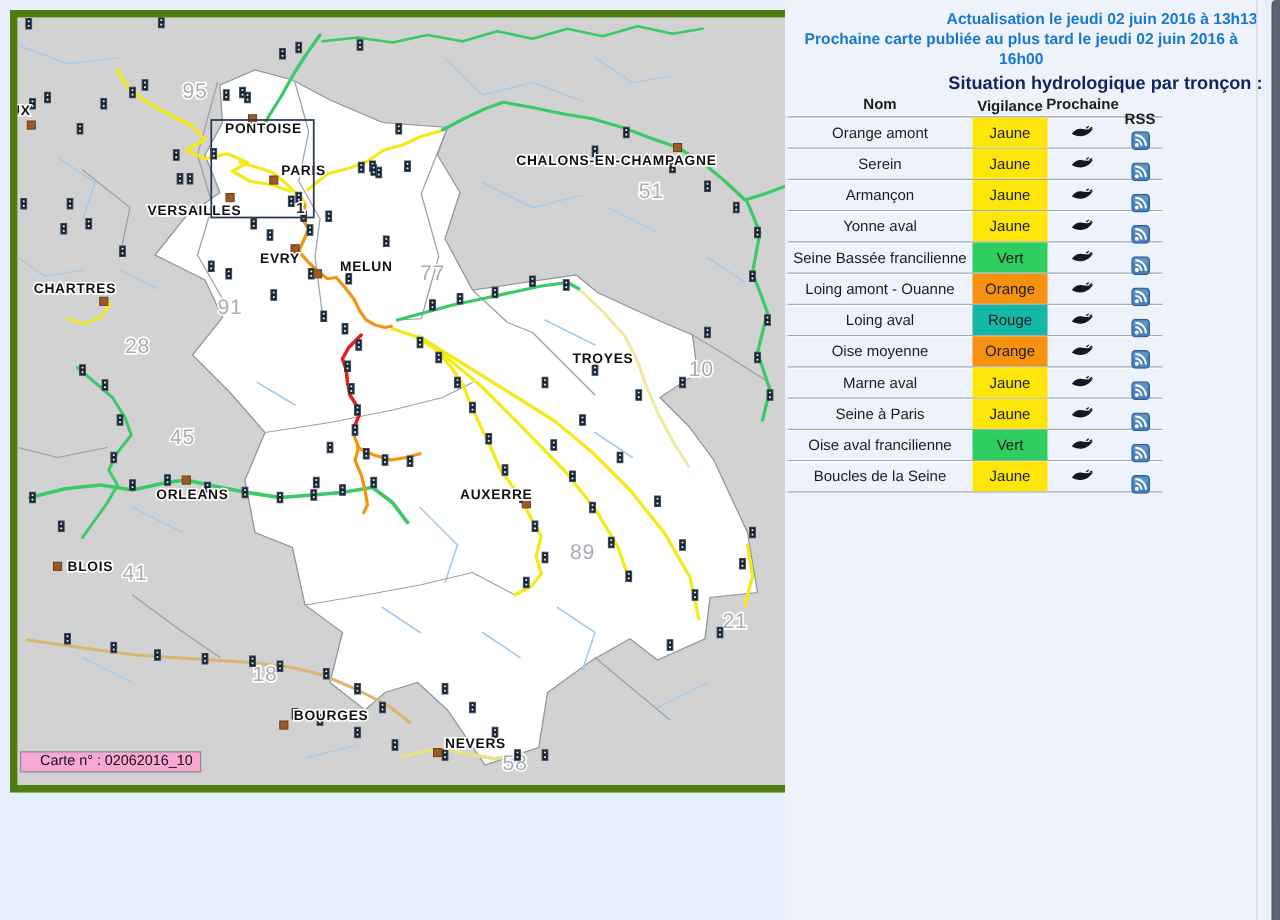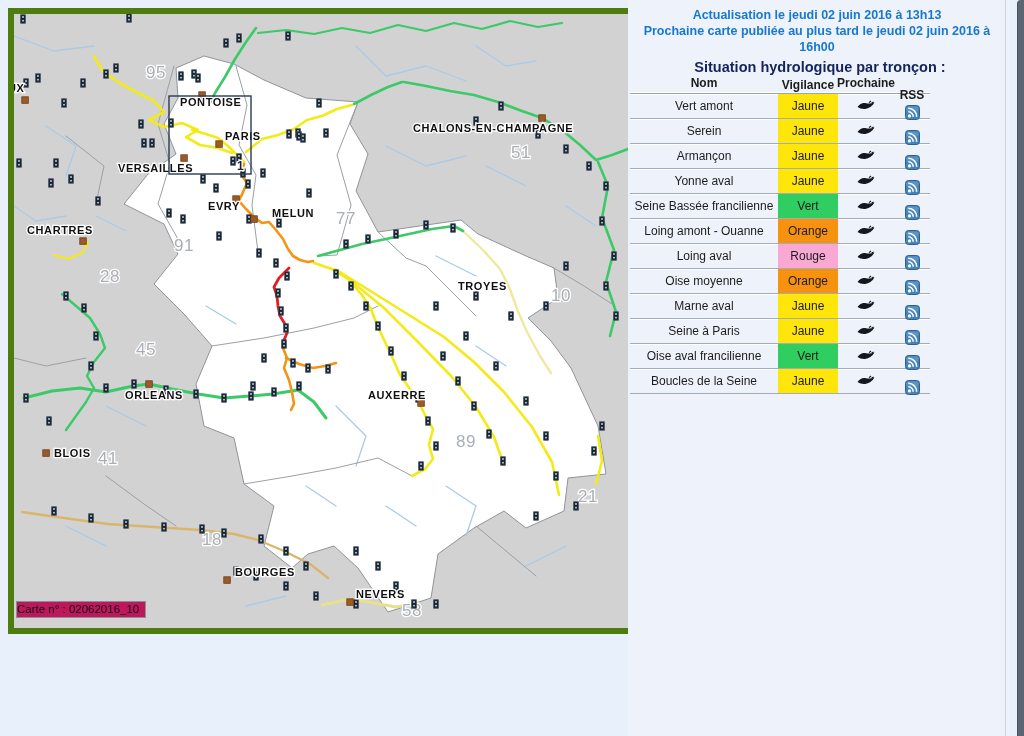--- a/index.html
+++ b/index.html
@@ -2,28 +2,28 @@
 <html><head>
 <meta charset="utf-8">
 <style>
   html,body{margin:0;padding:0;}
   body{width:1024px;height:736px;overflow:hidden;font-family:"Liberation Sans",sans-serif;background:#e8f1fb;}
   #page{position:relative;width:1024px;height:736px;background:#e8f1fb;}
 
   
   #map-box{position:absolute;left:8px;top:8px;width:616px;height:614px;border:6px solid #4d7c0f;background:#d2d2d2;}
   #map-box svg{display:block;}
-  #carte-label{position:absolute;left:2px;bottom:10px;background:#be185d;border:1px solid #8a8f96;
-    font-size:11.5px;color:#111;padding:1px 6px 2px 0;white-space:nowrap;}
+  #carte-label{position:absolute;left:2px;bottom:10px;background:#f9a8d4;border:1px solid #8a8f96;
+    font-size:11.5px;color:#111;padding:1px 6px 2px 15px;white-space:nowrap;}
 
   
   #right-panel{position:absolute;left:628px;top:0;width:382px;height:736px;background:#eef3fb;}
   .hdr-blue{width:378px;text-align:center;font-size:12.5px;font-weight:bold;color:#1877cf;line-height:16px;}
-  #hdr1{margin-top:7px;}
-  #section-title{margin:4px 0 1px 2px;font-size:14.5px;font-weight:bold;color:#13235c;text-align:center;}
+  #hdr1{margin-top:7px;text-align:right;}
+  #section-title{margin:4px 0 1px 2px;font-size:14.5px;font-weight:bold;color:#13235c;text-align:right;}
 
   
   #vig-table{width:300px;margin-left:2px;font-size:12px;color:#1c1c1c;}
   .t-hrow{display:flex;height:17px;align-items:flex-start;font-weight:bold;border-bottom:1px solid #96a4b2;box-shadow:0 -1px 0 #fff inset;}
   .t-row{display:flex;height:24px;align-items:center;border-bottom:1px solid #a0aebc;box-shadow:0 1px 0 #ffffff inset;}
   .c-name{width:148px;text-align:center;}
   .c-vig{width:60px;height:100%;display:flex;align-items:center;justify-content:center;}
   .c-loc{width:56px;display:flex;align-items:center;justify-content:center;}
   .c-rss{width:36px;display:flex;align-items:center;justify-content:center;margin-top:12px;}
   .icon-btn{background:none;border:none;padding:0;margin:0;cursor:pointer;line-height:0;}
@@ -801,21 +801,21 @@
 
     <div id="vig-table">
       <div class="t-hrow">
         <div class="c-name">Nom</div>
         <div class="c-vig">Vigilance</div>
         <div class="c-loc">Prochaine</div>
         <div class="c-rss">RSS</div>
       </div>
       <div>
           <div class="t-row">
-            <div class="c-name">Vert amont</div>
+            <div class="c-name">Orange amont</div>
             <div class="c-vig" style="background:#ffe60a">
               <span>Jaune</span>
             </div>
             <div class="c-loc">
               <button class="icon-btn"><svg width="20" height="12" viewBox="0 0 20 12">
                   <path d="M1.5,7 Q5,2.2 10,3.2 Q14,4.1 18.5,2.6 Q15,8.6 9,8.9 Q4,9 1.5,7 Z" fill="#14181d"></path>
                   <circle cx="8.3" cy="5.9" r="2.6" fill="#14181d"></circle>
                   <path d="M13,2.6 L15,1 M15.6,3 L17.6,1.9" stroke="#14181d" stroke-width="1.1"></path>
                 </svg></button>
             </div>
@@ -934,21 +934,21 @@
                   <rect x="0.5" y="0.5" width="14" height="14" rx="3" fill="#4583bb" stroke="#2d5f93"></rect>
                   <rect x="1.4" y="1.4" width="12.2" height="5" rx="2.2" fill="#6ba0cc" opacity="0.55"></rect>
                   <circle cx="4.5" cy="10.9" r="1.6" fill="#fff"></circle>
                   <path d="M3.3,6.8 a4.8,4.8 0 0 1 4.9,4.9" fill="none" stroke="#fff" stroke-width="1.6"></path>
                   <path d="M3.3,3.3 a8.3,8.3 0 0 1 8.4,8.4" fill="none" stroke="#fff" stroke-width="1.6"></path>
                 </svg></button>
             </div>
           </div>
           <div class="t-row">
             <div class="c-name">Loing aval</div>
-            <div class="c-vig" style="background:#f9a8d4">
+            <div class="c-vig" style="background:#14b8a6">
               <span>Rouge</span>
             </div>
             <div class="c-loc">
               <button class="icon-btn"><svg width="20" height="12" viewBox="0 0 20 12">
                   <path d="M1.5,7 Q5,2.2 10,3.2 Q14,4.1 18.5,2.6 Q15,8.6 9,8.9 Q4,9 1.5,7 Z" fill="#14181d"></path>
                   <circle cx="8.3" cy="5.9" r="2.6" fill="#14181d"></circle>
                   <path d="M13,2.6 L15,1 M15.6,3 L17.6,1.9" stroke="#14181d" stroke-width="1.1"></path>
                 </svg></button>
             </div>
             <div class="c-rss">

